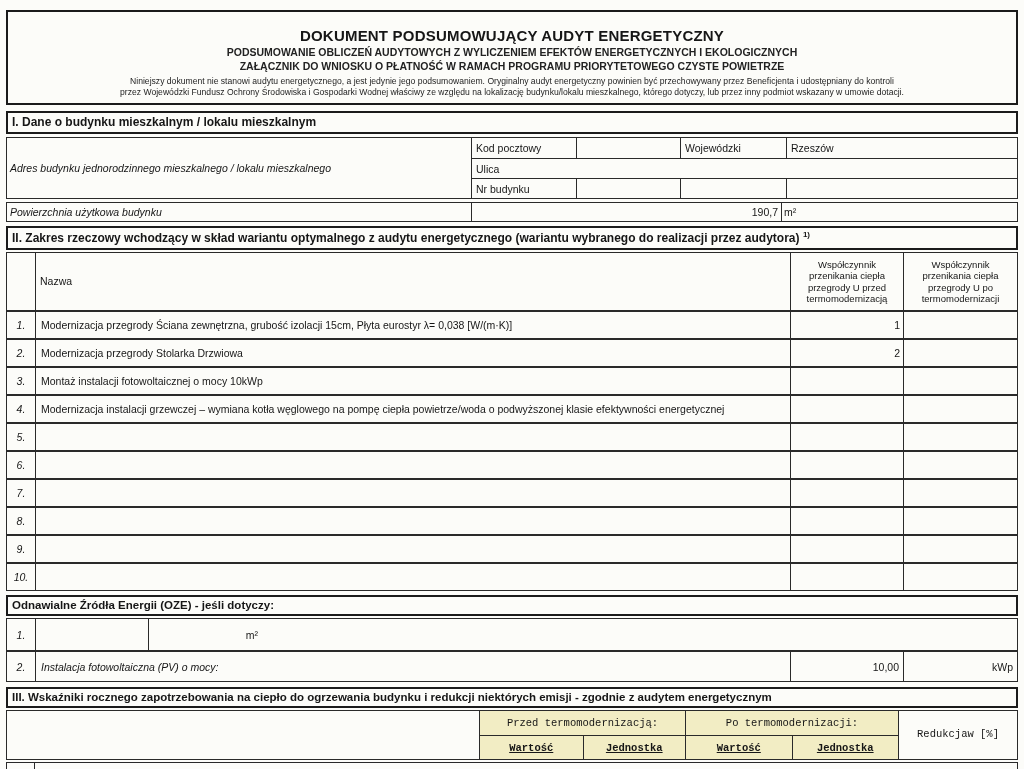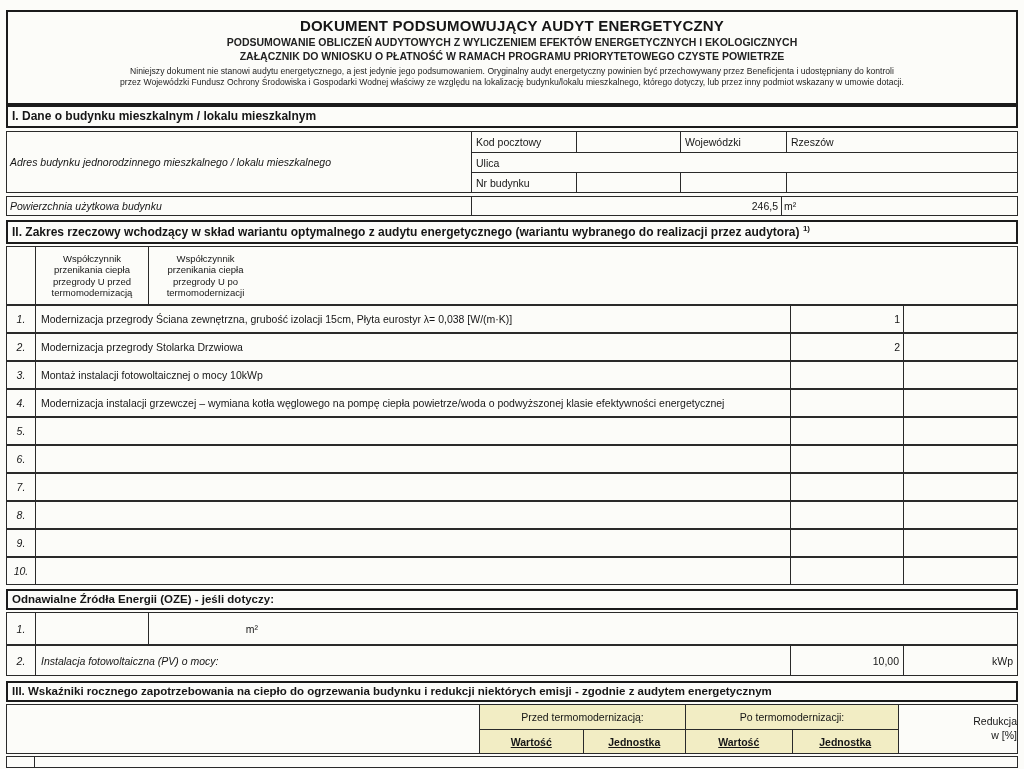--- a/index.html
+++ b/index.html
@@ -6,35 +6,35 @@
   html,body { background:#e9e9e7; }
   body { font-family:"Liberation Sans", sans-serif; color:#161616; }
   .page {
     position:relative; width:1024px; height:769px; margin:0 auto;
     background:#fcfcf9; overflow:hidden;
   }
   .content { position:absolute; left:6px; top:10px; width:1012px; }
 
   
   .header-box {
-    border:2px solid #1b1b1b; height:95px; text-align:center; padding-top:5px;
+    border:2px solid #1b1b1b; height:95px; text-align:center; padding-top:15px;
     background:#fcfcf9;
   }
   .doc-title { font-size:15px; font-weight:bold; letter-spacing:.2px; }
   .doc-sub { font-size:10.5px; font-weight:bold; margin-top:2px; color:#222; }
   .doc-fine { font-size:8.6px; line-height:1.3; color:#1d1d1d; }
   .doc-fine.first { margin-top:4px; }
 
   
   .secbar {
     border:2px solid #1b1b1b; font-weight:bold; font-size:12px;
     padding:2px 4px 3px 4px; background:#fcfcf9;
   }
   .secbar.small { font-size:11.5px; }
-  .m6 { } .m4 { margin-top:4px; } .m3 { margin-top:3px; }
+  .m6 { margin-top:6px; } .m4 { margin-top:4px; } .m3 { margin-top:3px; }
   .m5 { margin-top:5px; } .m2 { margin-top:2px; }
   sup { font-size:8px; vertical-align:super; }
 
   .it { font-style:italic; }
   .cell { border-left:1px solid #2a2a2a; overflow:hidden; }
   .cell:first-child { border-left:none; }
 
   
   .s1-table { border:1.5px solid #2a2a2a; display:flex; }
   .s1-label { width:464px; font-size:10.5px; display:flex; align-items:center; padding:0 3px; }
@@ -65,32 +65,32 @@
   .s2-body-row .valc { display:flex; align-items:center; justify-content:flex-end;
      font-size:10.5px; padding:0 3px; }
 
   
   .oze-row { height:31px; }
   .oze-row .namec { font-style:italic; }
   .oze-row .valc { display:flex; align-items:center; justify-content:flex-end;
      font-size:10.5px; padding:0 4px; }
 
   
-  .s3-table { border:1.5px solid #2a2a2a; display:flex; height:50px; }
+  .s3-table { border:1.5px solid #2a2a2a; display:flex; height:50px;font-family:Liberation Mono, monospace; }
   .s3-empty { width:472px; }
   .s3-mid { width:420px; border-left:1px solid #2a2a2a; border-right:1px solid #2a2a2a;
      background:var(--hdr-yellow, #f2edc4); }
   .s3-toprow { display:flex; height:25px; border-bottom:1px solid #2a2a2a; }
   .s3-botrow { display:flex; height:24px; }
   .s3-mid .cell { display:flex; align-items:center; justify-content:center;
      font-size:10.5px; }
   .g206 { width:206px; } .g214 { width:214px;text-align:center; }
   .g103 { width:103px; } .g107 { width:107px; }
   .vu { font-weight:bold; text-decoration:underline; }
-  .s3-red { flex:1; display:flex; flex-direction:column; align-items:flex-end;
+  .s3-red { flex:1; display:flex; flex-direction:row; align-items:center;
      justify-content:center; font-size:10.5px; line-height:1.3; }
 
   
   .s3-partial { border:1.5px solid #2a2a2a; height:12px; display:flex; }
   .s3-partial .numstub { width:28px; border-right:1px solid #2a2a2a; }
 </style>
 </head>
 <body>
 
 <div class="page">
@@ -122,29 +122,30 @@
           <div class="cell w104">Nr budynku</div>
           <div class="cell w104"></div>
           <div class="cell w106"></div>
           <div class="cell grow"></div>
         </div>
       </div>
     </div>
 
     <div class="s1-area m3">
       <div class="cell it" style="width:464px;">Powierzchnia użytkowa budynku</div>
-      <div class="cell val">246,5</div>
+      <div class="cell val">190,7</div>
       <div class="cell unit grow">m²</div>
     </div>
 
     <div class="secbar m4"><span>II. Zakres rzeczowy wchodzący w skład wariantu optymalnego z audytu energetycznego (wariantu wybranego do realizacji przez audytora)</span> <sup>1)</sup></div>
 
     <div class="s2-table m2">
       <div class="s2-row s2-head">
         <div class="numc cell"></div>
+        <div class="namec cell">Nazwa</div>
         <div class="ubc cell">Współczynnik przenikania ciepła przegrody U przed termomodernizacją</div>
         <div class="uac cell">Współczynnik przenikania ciepła przegrody U po termomodernizacji</div>
       </div>
 
       <div class="s2-row s2-body-row">
         <div class="numc cell">1.</div>
         <div class="namec cell">Modernizacja przegrody Ściana zewnętrzna, grubość izolacji 15cm, Płyta eurostyr λ= 0,038 [W/(m·K)]</div>
         <div class="ubc cell valc">1</div>
         <div class="uac cell valc"></div>
       </div>

